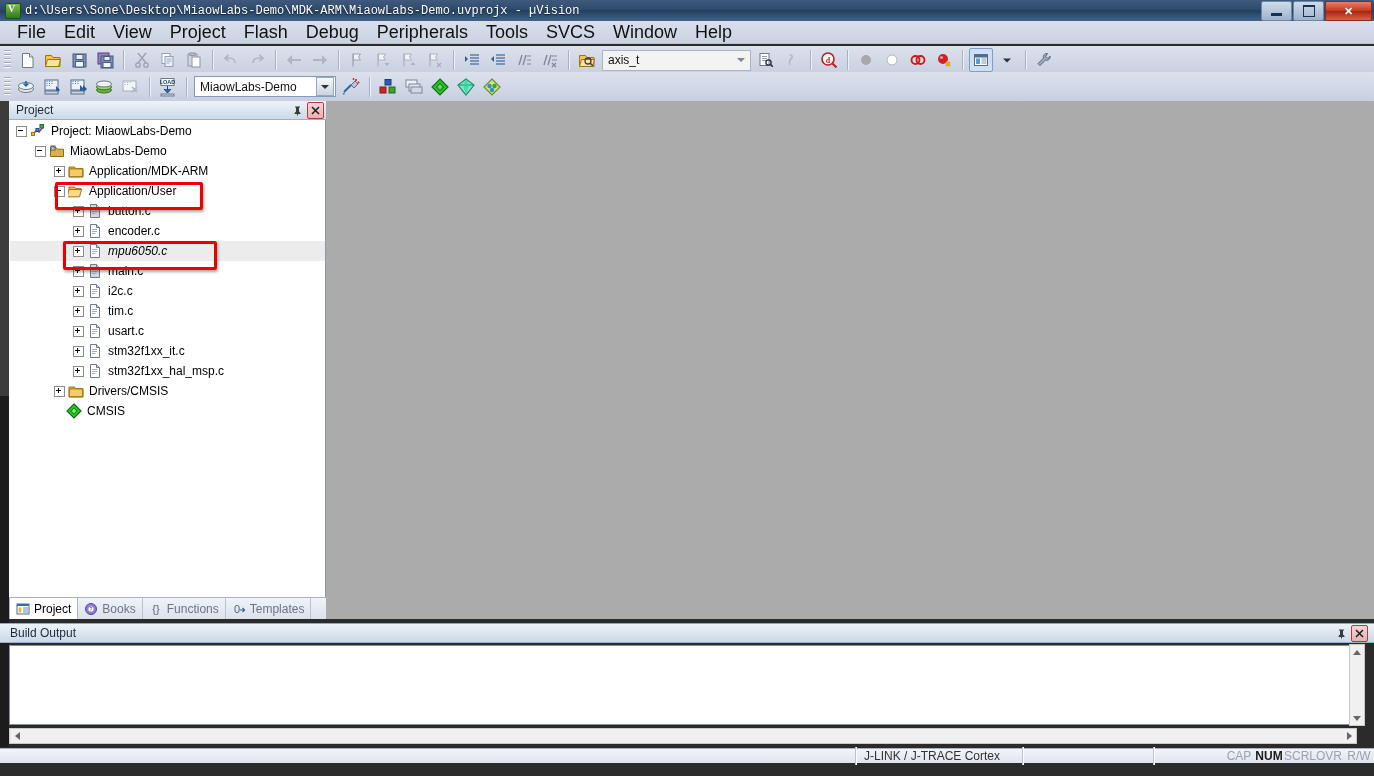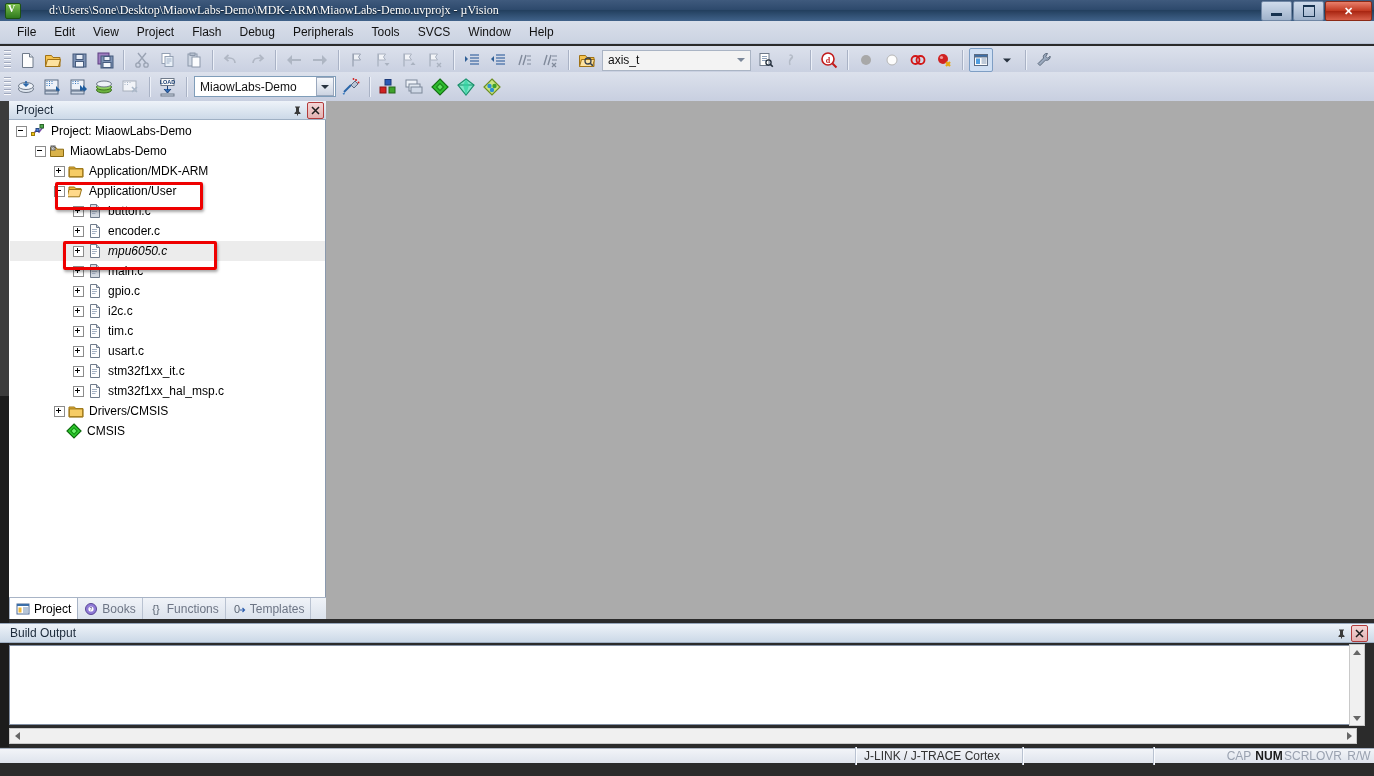--- a/index.html
+++ b/index.html
@@ -25,22 +25,21 @@
     border:1px solid #1d5212;
     position:relative;flex:0 0 auto;
   }
   .tb-icon:after{
     content:"V";position:absolute;left:2px;top:-1px;color:#fff;font-size:10px;font-weight:bold;
     font-family:"Liberation Serif",serif;
   }
   .tb-title{
     color:#ffffff;font-size:12px;white-space:nowrap;
     text-shadow:0 1px 1px rgba(0,0,0,.6);
-    font-family:Liberation Serif, serif;
-    margin-left:24px;
+    font-family:Liberation Mono, monospace;
   }
   .wincontrols{position:absolute;right:2px;top:1px;display:flex;gap:1px;}
   .winbtn{
     width:29px;height:18px;border:1px solid #6f86a4;border-radius:2px;
     background:linear-gradient(to bottom,#cfdbeb,#9fb2cb);
     display:flex;align-items:center;justify-content:center;
     color:#17324f;font-size:11px;
   }
   .winbtn.close{
     width:45px;
@@ -51,21 +50,21 @@
   .winbtn .glyph-max{display:block;width:10px;height:9px;border:1px solid #17324f;border-top-width:2px;}
 
   
   .menubar{
     position:absolute;left:0;top:21px;width:1374px;height:22px;
     background:linear-gradient(to bottom,#d9dfea,#cbd3e2);
     display:flex;align-items:center;padding-left:8px;
     border-bottom:1px solid #b8c2d4;
   }
   .menuitem{
-    padding:3px 9px;color:#111;font-size:12px;white-space:nowrap;cursor:default;
+    padding:3px 9px;color:#111;font-size:18px;white-space:nowrap;cursor:default;
   }
 
   
   .toolbar{
     position:absolute;left:0;width:1374px;height:28px;
     background:linear-gradient(to bottom,#dce1ec,#c8cfe0);
     display:flex;align-items:center;
     border-bottom:1px solid #b4bdd0;
   }
   .toolbar.row1{top:46px;}
@@ -717,32 +716,20 @@
         <span style="display: inline-block; width: 63px; flex: 0 0 auto;"></span>
         <span class="expander plus"></span>
         <span class="ico">
           <svg width="16" height="16" viewBox="0 0 16 16">
             <path d="M3.5 1.5h6l3 3v10h-9z" fill="#d3d9e2" stroke="#6f7a8a"></path>
             <path d="M9.5 1.5v3h3" fill="#c8d1de" stroke="#6f7a8a"></path>
             <path d="M5 6.5h5M5 8.5h5M5 10.5h3.5" stroke="#9aa8bc" stroke-width=".9"></path>
           </svg>
         </span>
         <span class="lbl">main.c</span>
-      </div>
-      <div class="row">
-        <span style="display: inline-block; width: 63px; flex: 0 0 auto;"></span>
-        <span class="expander plus"></span>
-        <span class="ico">
-          <svg width="16" height="16" viewBox="0 0 16 16">
-            <path d="M3.5 1.5h6l3 3v10h-9z" fill="#fdfdfd" stroke="#6f7a8a"></path>
-            <path d="M9.5 1.5v3h3" fill="#c8d1de" stroke="#6f7a8a"></path>
-            <path d="M5 6.5h5M5 8.5h5M5 10.5h3.5" stroke="#9aa8bc" stroke-width=".9"></path>
-          </svg>
-        </span>
-        <span class="lbl">gpio.c</span>
       </div>
       <div class="row">
         <span style="display: inline-block; width: 63px; flex: 0 0 auto;"></span>
         <span class="expander plus"></span>
         <span class="ico">
           <svg width="16" height="16" viewBox="0 0 16 16">
             <path d="M3.5 1.5h6l3 3v10h-9z" fill="#fdfdfd" stroke="#6f7a8a"></path>
             <path d="M9.5 1.5v3h3" fill="#c8d1de" stroke="#6f7a8a"></path>
             <path d="M5 6.5h5M5 8.5h5M5 10.5h3.5" stroke="#9aa8bc" stroke-width=".9"></path>
           </svg>

